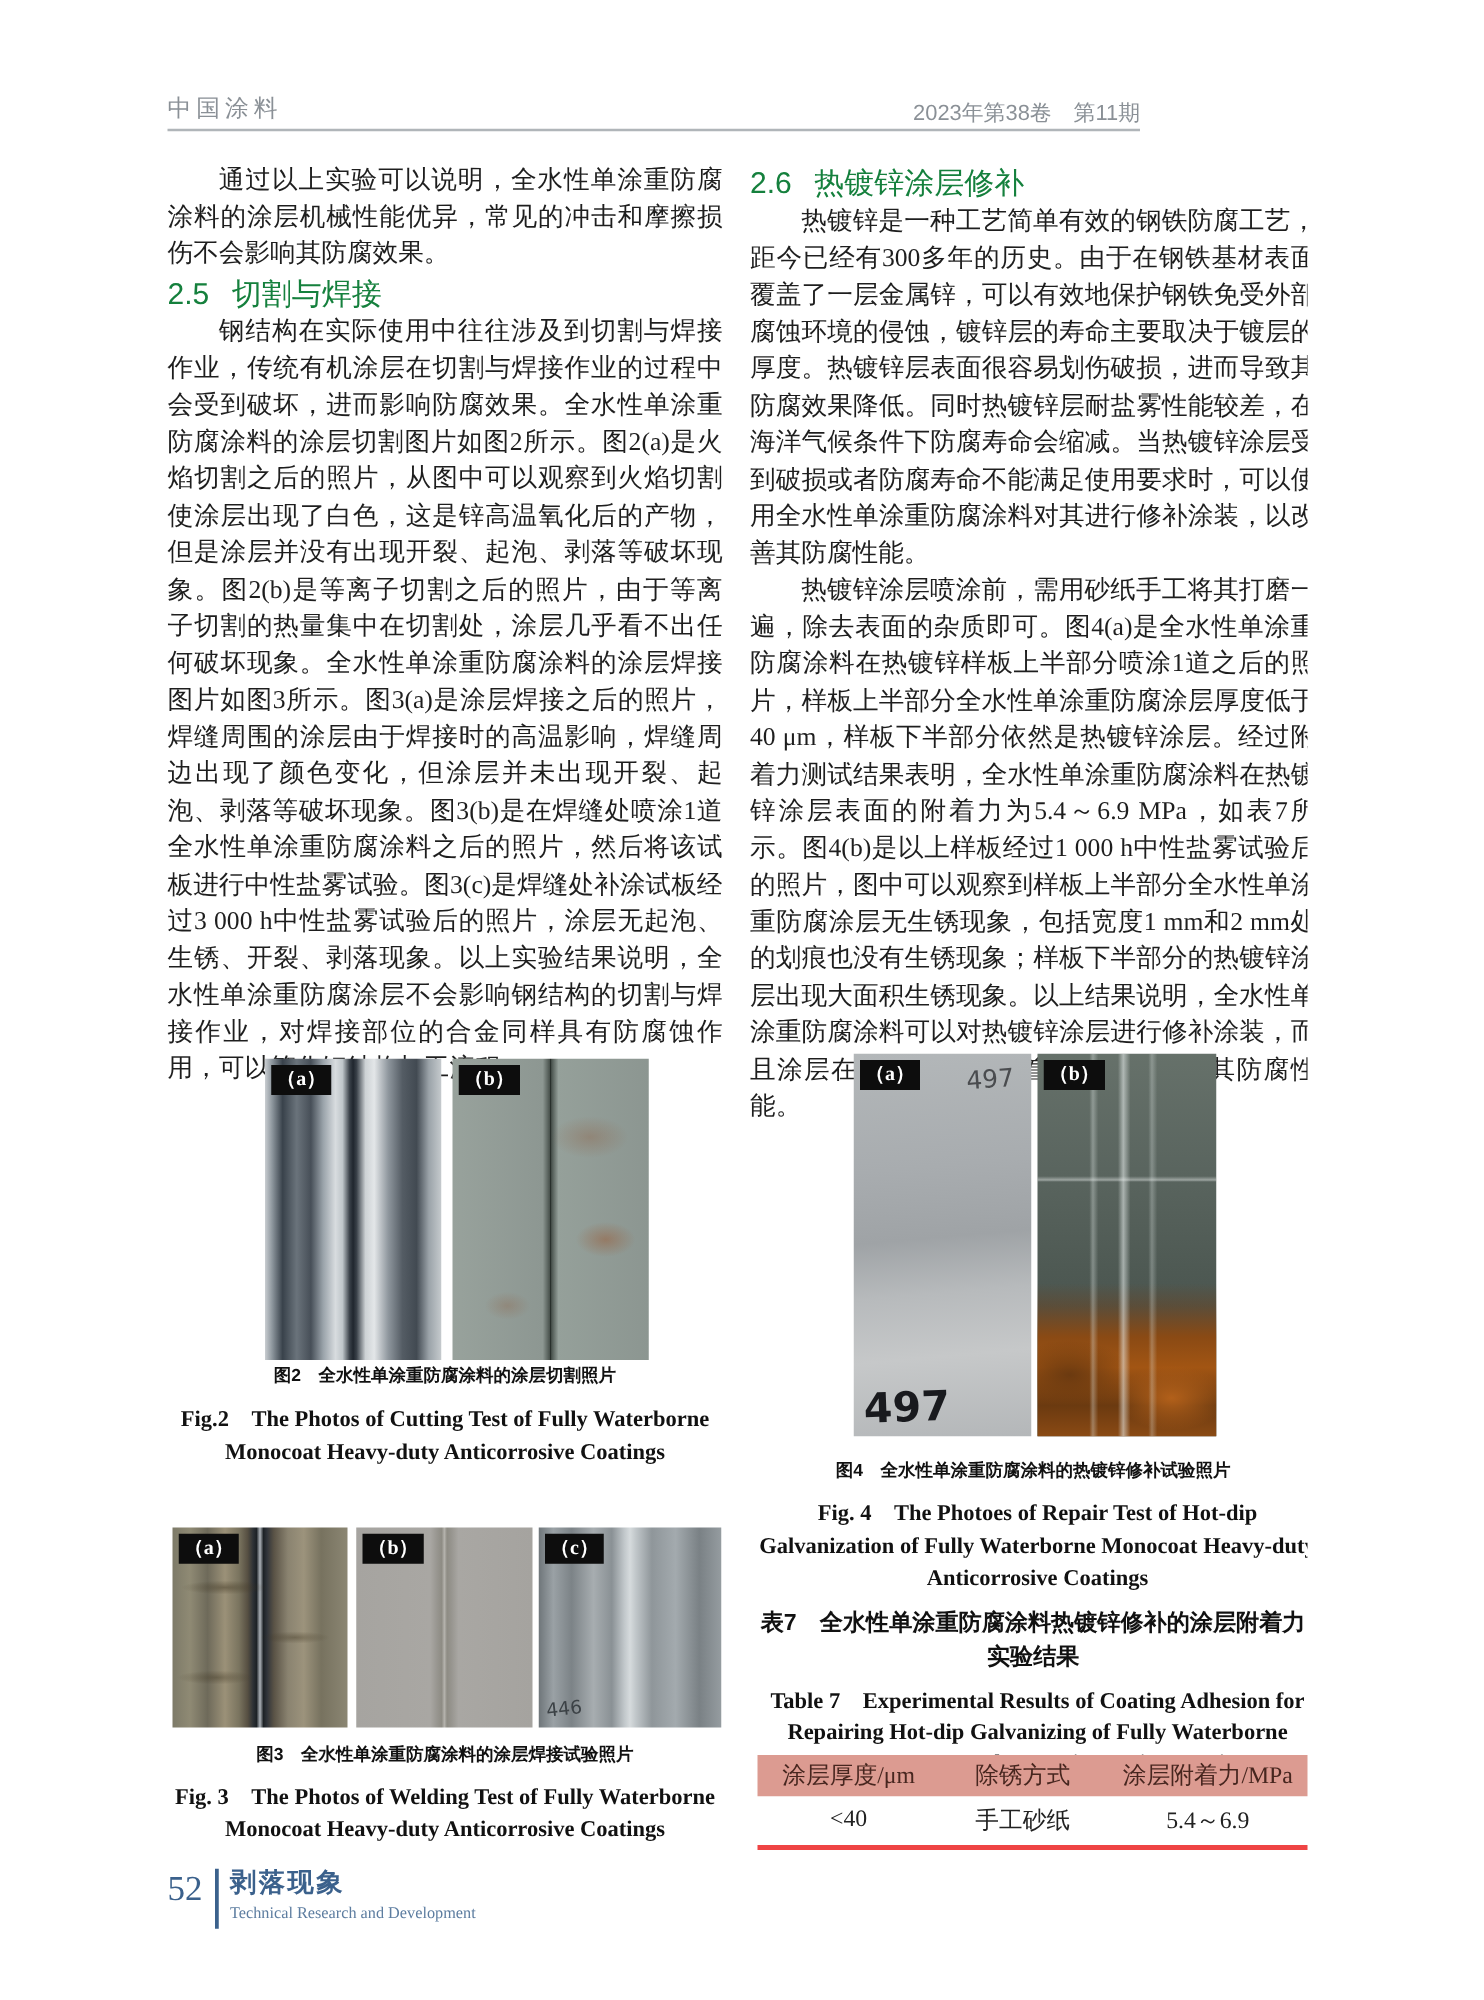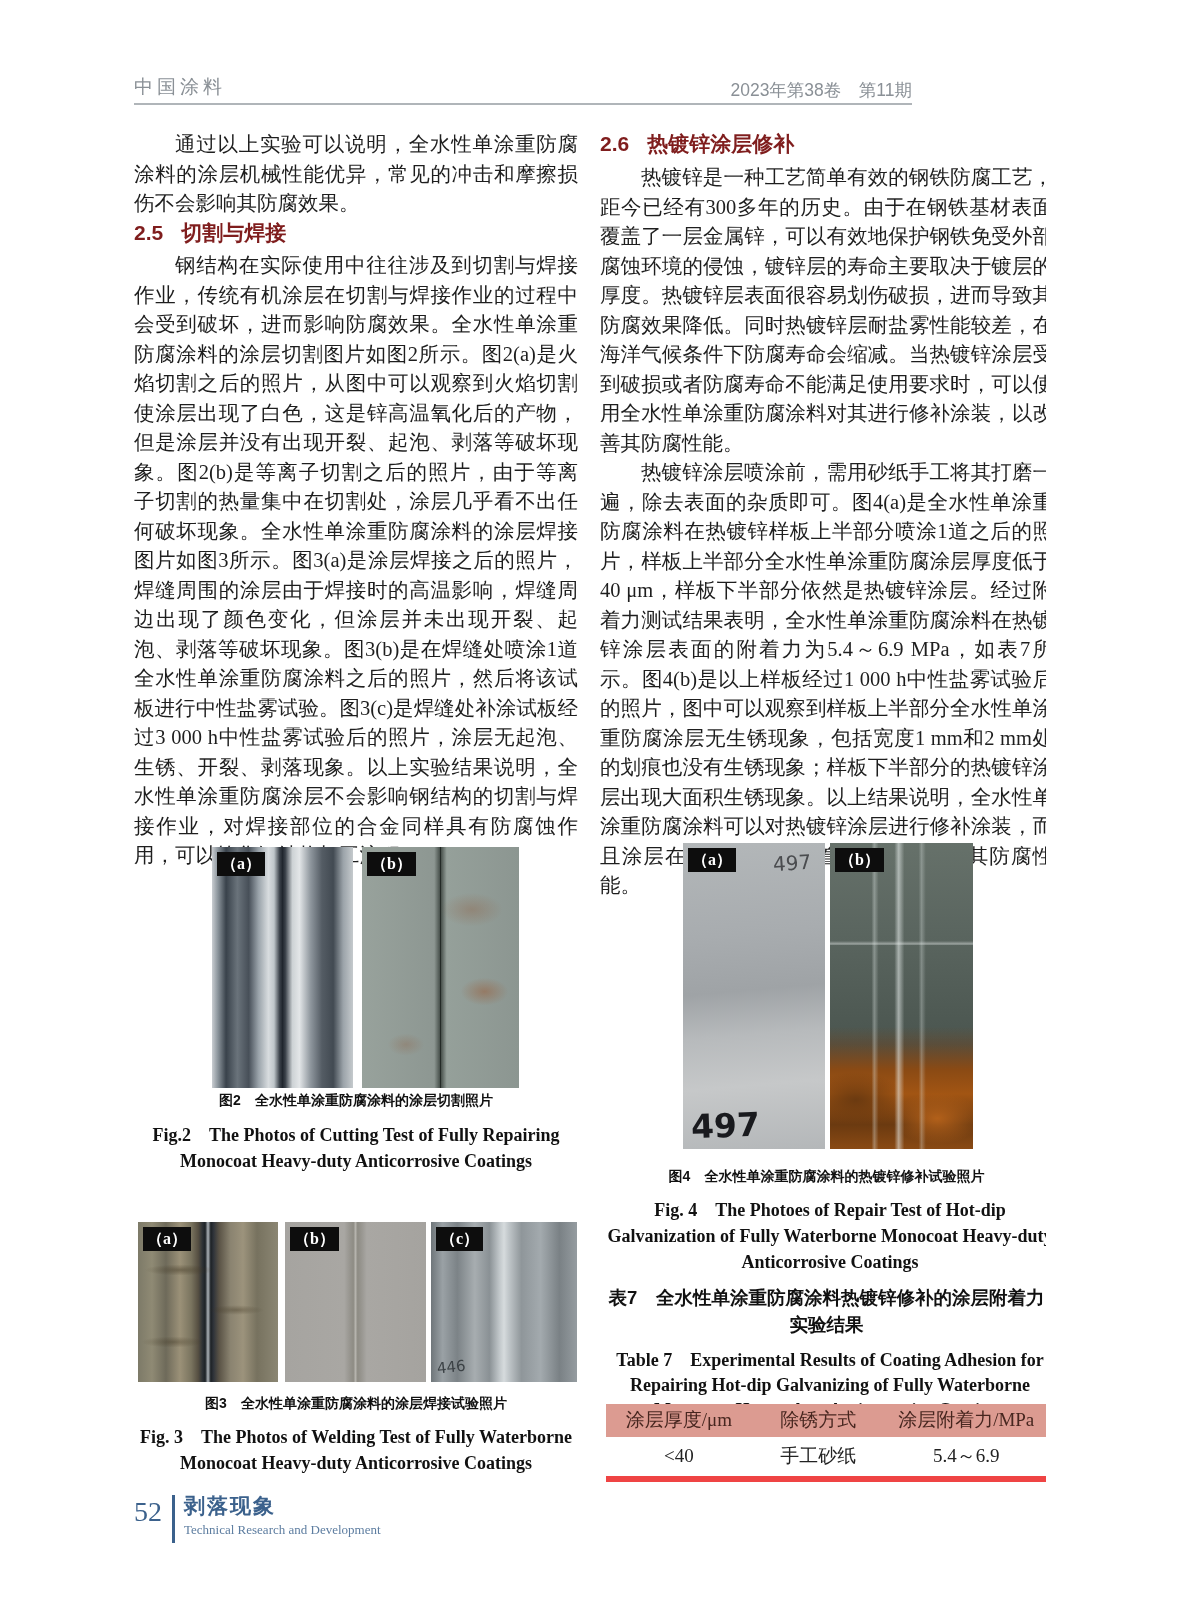--- a/index.html
+++ b/index.html
@@ -9,22 +9,22 @@
   .journal{position:absolute;left:134px;top:74px;font-size:19px;color:#8a9096;letter-spacing:4px;
            font-family:"Liberation Sans","DejaVu Sans",sans-serif;}
   .issue{position:absolute;right:134px;top:78px;font-size:17.5px;color:#8a9096;
          font-family:"Liberation Sans","DejaVu Sans",sans-serif;}
   .hrule{position:absolute;left:134px;right:134px;top:103px;height:2px;background:#b0b5b9;}
   
   .col{position:absolute;width:444px;}
   .col-left{left:134px;top:0;}
   .col-right{left:600px;top:0;width:453px;}
   p.body{margin:0;font-size:20.5px;line-height:29.5px;text-align:justify;text-indent:2em;}
-  .sec-head{font-family:"Liberation Sans","DejaVu Sans",sans-serif;font-weight:bold;
-            font-size:21px;color:#7f1d1d;}
+  .sec-head{font-family:"Liberation Sans","DejaVu Sans",sans-serif;font-weight:normal;
+            font-size:24px;color:#15803d;}
   .sec-head .num{margin-right:18px;}
   
   .photo{position:absolute;}
   .plabel{position:absolute;top:5px;left:5px;background:#0d0d0d;color:#fff;
           font-size:16px;font-weight:bold;padding:1px 4px;line-height:22px;
           font-family:"Liberation Serif","DejaVu Serif",serif;}
   .fig2a{background:linear-gradient(90deg,#c9cdd1 0%,#8e979e 4%,#39424b 10%,#6a737b 18%,#474f58 26%,
           #9aa3aa 33%,#d8dcdf 40%,#bfc6ca 44%,#3a4149 48%,#20262e 50%,#3a4149 52%,#cdd2d5 57%,
           #e3e6e8 62%,#8e969d 70%,#545c64 78%,#424a52 86%,#9ba3a9 93%,#c5cacd 100%);}
   .fig2b{background:
@@ -67,21 +67,21 @@
   
   .tbl-title-cn{position:absolute;width:100%;text-align:center;font-size:18.5px;font-weight:bold;
           line-height:27px;font-family:"Liberation Sans","DejaVu Sans",sans-serif;color:#111;}
   .tbl-title-en{position:absolute;left:0;right:0;margin:16px auto;width:460px;text-align:center;
           font-size:18px;font-weight:bold;line-height:25px;
           font-family:"Liberation Serif","DejaVu Serif",serif;color:#111;}
   table.t7{position:absolute;left:6px;top:1404px;width:442px;border-collapse:collapse;
           font-size:19px;}
   table.t7 th{background:#dc9b91;color:#47261f;font-weight:normal;padding:3px 0 4px;
           font-family:"Liberation Serif","DejaVu Serif",serif;text-align:center;}
-  table.t7 td{padding:6px 0 7px;text-align:center;border-bottom:6px solid #ef4444;color:#222;}
+  table.t7 td{padding:6px 0 7px;text-align:center;border-bottom:4px solid #ef4444;color:#222;}
   
   .foot-page{position:absolute;left:134px;top:1496px;font-size:28px;color:#3b618c;}
   .foot-bar{position:absolute;left:172px;top:1495px;width:3px;height:48px;background:#3b618c;}
   .foot-cn{position:absolute;left:184px;top:1492px;font-size:21px;font-weight:bold;color:#3b618c;
            font-family:"Liberation Sans","DejaVu Sans",sans-serif;letter-spacing:2px;}
   .foot-en{position:absolute;left:184px;top:1522px;font-size:13px;color:#5d7da0;}
 </style>
 </head>
 <body>
 
@@ -100,21 +100,21 @@
 
     <p class="body" style="position:absolute;top:251px;width:444px;">钢结构在实际使用中往往涉及到切割与焊接作业，传统有机涂层在切割与焊接作业的过程中会受到破坏，进而影响防腐效果。全水性单涂重防腐涂料的涂层切割图片如图2所示。图2(a)是火焰切割之后的照片，从图中可以观察到火焰切割使涂层出现了白色，这是锌高温氧化后的产物，但是涂层并没有出现开裂、起泡、剥落等破坏现象。图2(b)是等离子切割之后的照片，由于等离子切割的热量集中在切割处，涂层几乎看不出任何破坏现象。全水性单涂重防腐涂料的涂层焊接图片如图3所示。图3(a)是涂层焊接之后的照片，焊缝周围的涂层由于焊接时的高温影响，焊缝周边出现了颜色变化，但涂层并未出现开裂、起泡、剥落等破坏现象。图3(b)是在焊缝处喷涂1道全水性单涂重防腐涂料之后的照片，然后将该试板进行中性盐雾试验。图3(c)是焊缝处补涂试板经过3 000 h中性盐雾试验后的照片，涂层无起泡、生锈、开裂、剥落现象。以上实验结果说明，全水性单涂重防腐涂层不会影响钢结构的切割与焊接作业，对焊接部位的合金同样具有防腐蚀作用，可以简化钢结构加工流程。</p>
 
     <div class="photo fig2a" style="left:78px;top:847px;width:141px;height:241px;">
       <span class="plabel">（a）</span>
     </div>
     <div class="photo fig2b" style="left:228px;top:847px;width:157px;height:241px;">
       <span class="plabel">（b）</span>
     </div>
     <div class="cap-cn" style="top:1092px;">图2　全水性单涂重防腐涂料的涂层切割照片</div>
-    <div class="cap-en" style="top:1122px;width:440px;">Fig.2　The Photos of Cutting Test of Fully Repairing Monocoat Heavy-duty Anticorrosive Coatings</div>
+    <div class="cap-en" style="top:1122px;width:440px;">Fig.2　The Photos of Cutting Test of Fully Waterborne Monocoat Heavy-duty Anticorrosive Coatings</div>
 
     <div class="photo fig3a" style="left:4px;top:1222px;width:140px;height:160px;">
       <span class="plabel">（a）</span>
     </div>
     <div class="photo fig3b" style="left:151px;top:1222px;width:141px;height:160px;">
       <span class="plabel">（b）</span>
     </div>
     <div class="photo fig3c" style="left:297px;top:1222px;width:146px;height:160px;">
       <span class="plabel">（c）</span>
       <span class="hand-small">446</span>

